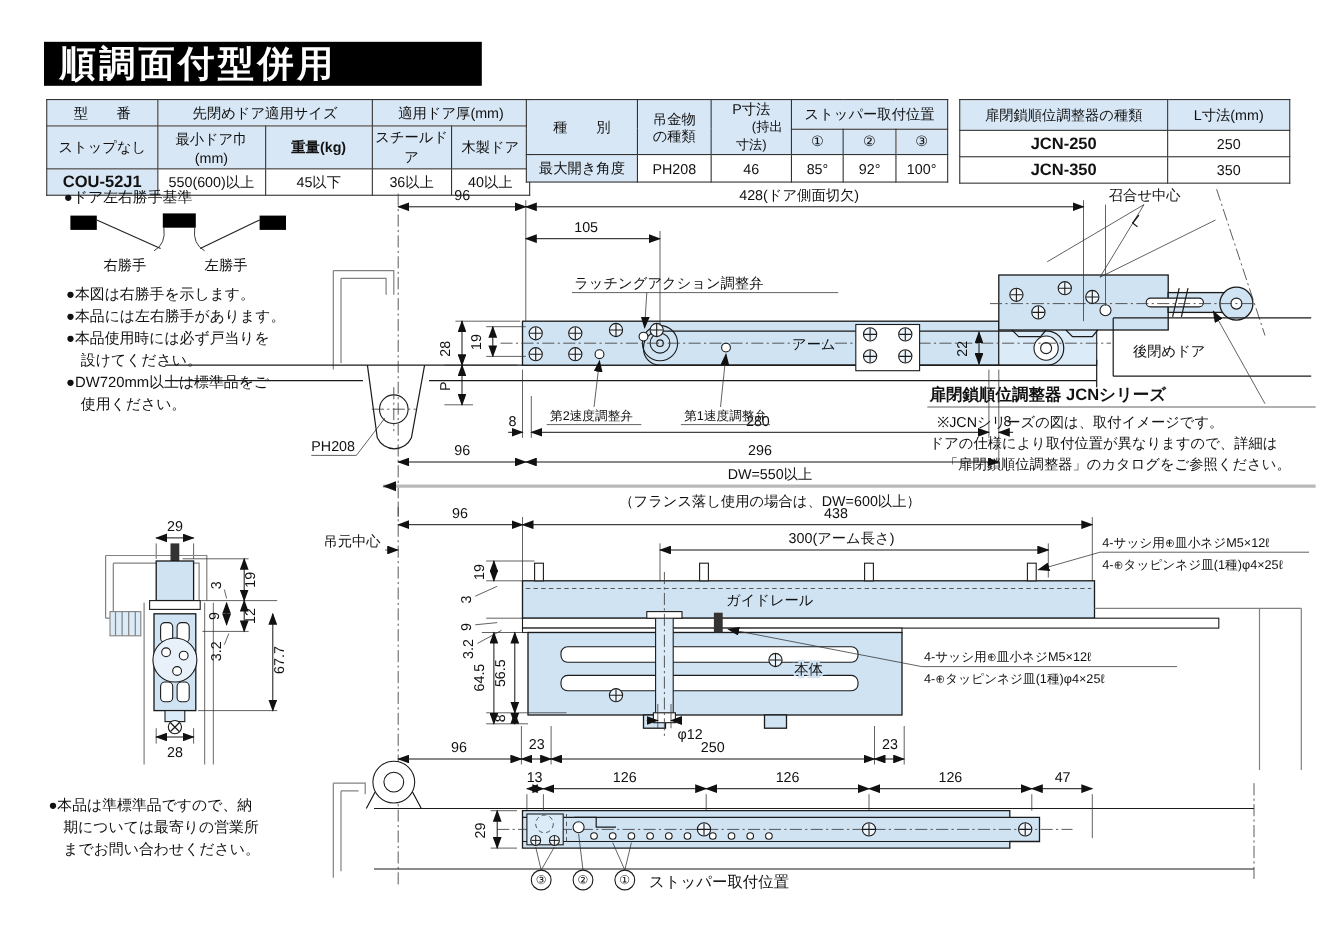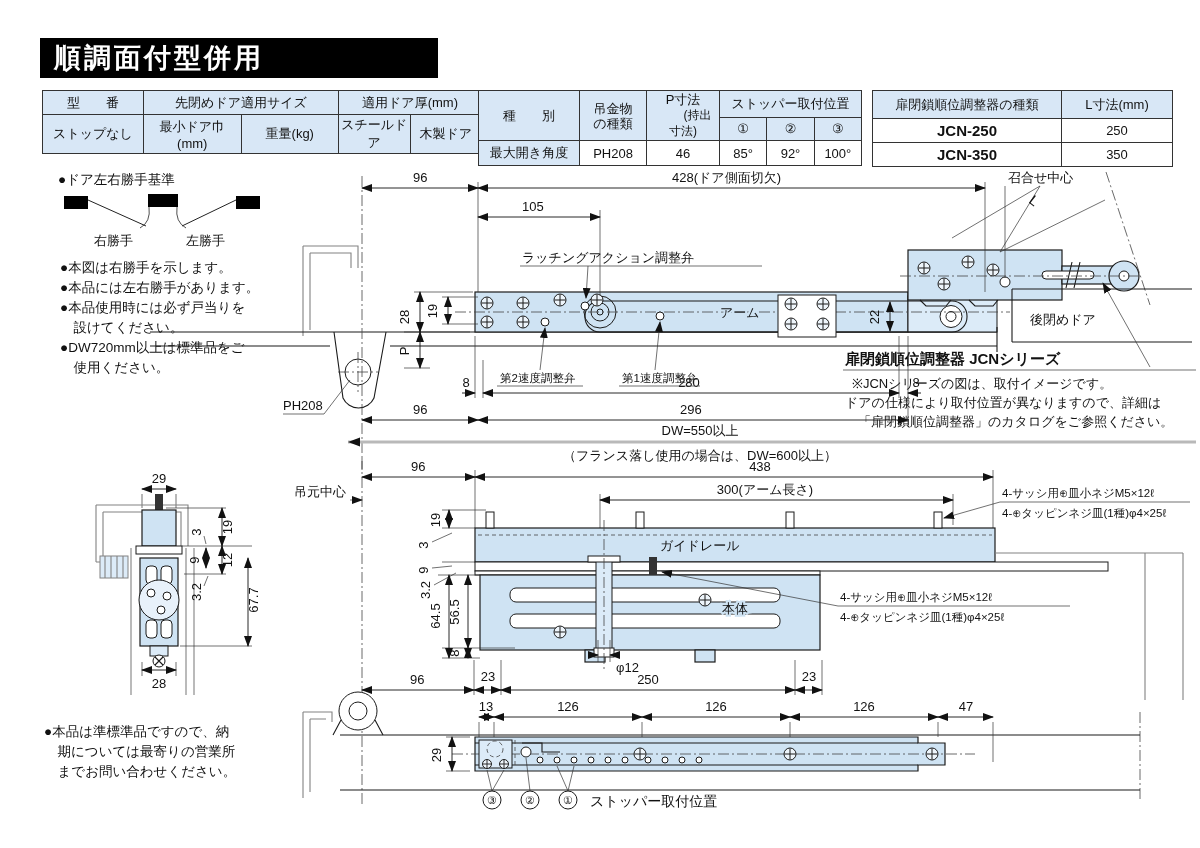--- a/index.html
+++ b/index.html
@@ -1,18 +1,18 @@
 <!DOCTYPE html>
 <html><head>
 <meta charset="utf-8">
 <style>
   html,body{margin:0;padding:0;background:#fff;font-family:"Liberation Sans",sans-serif;}
   .page{position:relative;width:1200px;height:848px;background:#fff;overflow:hidden;color:#111;}
   .titlebar{position:absolute;left:40px;top:38px;width:398px;height:40px;background:#000;color:#fff;
-    font-size:27px;font-weight:bold;line-height:40px;padding-left:14px;letter-spacing:3px;box-sizing:border-box;}
+    font-size:33px;font-weight:bold;line-height:40px;padding-left:14px;letter-spacing:3px;box-sizing:border-box;}
   table.t{position:absolute;border-collapse:collapse;font-size:13px;table-layout:fixed;}
   table.t td{border:1px solid #333;text-align:center;vertical-align:middle;padding:1px 2px;background:#fff;overflow:hidden;}
   table.t td.h{background:#d8e7f6;}
   td.bold{font-weight:bold;font-size:15px;}
   .note{position:absolute;font-size:13.5px;line-height:20px;color:#111;}
   .note div{white-space:nowrap;}
   svg text{font-family:"Liberation Sans",sans-serif;fill:#111;}
   .dim{stroke:#111;stroke-width:0.9;fill:none;}
   .ext{stroke:#333;stroke-width:0.7;fill:none;}
   .cl{stroke:#444;stroke-width:0.8;fill:none;stroke-dasharray:11 3 2 3;}
@@ -37,23 +37,30 @@
   <table class="t" style="left:42px;top:90px;width:424px;padding-left:26px;">
     <tbody>
         <tr style="height:24px;">
       <td class="h" style="width:96px;">型　　番</td>
       <td class="h" colspan="2" style="width:190px;">先閉めドア適用サイズ</td>
       <td class="h" colspan="2" style="width:138px;">適用ドア厚(mm)</td>
     </tr>
     <tr style="height:24px;">
       <td class="h">ストップなし</td>
       <td class="h" style="width:118px;">最小ドア巾(mm)</td>
-      <td class="h" style="width:72px;">重量(kg)</td>
+      <td class="h" style="width:72px;font-weight:bold;">重量(kg)</td>
       <td class="h" style="width:72px;">スチールドア</td>
       <td class="h" style="width:66px;">木製ドア</td>
+    </tr>
+    <tr style="height:24px;">
+      <td class="h bold">COU-52J1</td>
+      <td>550(600)以上</td>
+      <td>45以下</td>
+      <td>36以上</td>
+      <td>40以上</td>
     </tr>
   </tbody>
     </table>
 
   <table class="t" style="left:478px;top:90px;width:384px;">
     <tbody>
         <tr style="height:25px;">
       <td class="h" rowspan="2" style="width:96px;">種　　別</td>
       <td class="h" rowspan="2" style="width:62px;line-height:15px;"><span>吊金物</span><br><span>の種類</span></td>
       <td class="h" rowspan="2" style="width:68px;line-height:15px;"><span>P寸法</span><br><span style="font-size:12px;margin-left:29px;">(持出寸法)</span></td>

